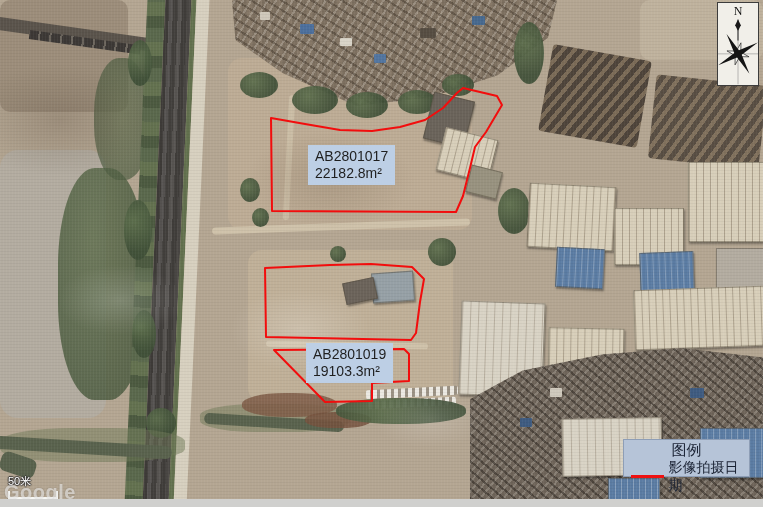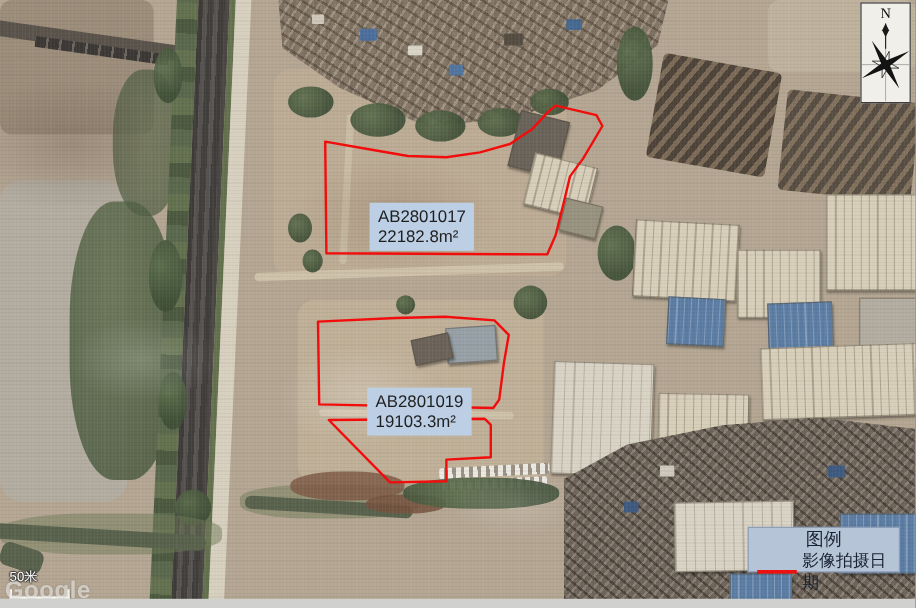--- a/index.html
+++ b/index.html
@@ -187,25 +187,25 @@
   <div class="tree" style="left:336px;top:398px;width:130px;height:26px;border-radius:45%;"></div>
 
   <div class="mottle"></div>
   <div class="grain"></div>
 
   <svg class="overlay-svg" width="763" height="507" viewBox="0 0 763 507">
     <path class="parcel-path" d="M271,118 L305,124 L340,130 L372,131 L400,127 L425,120 L443,108 L457,93 L463,88 L497,96 L502,105 L486,132 L475,147 L470,168 L463,196 L456,212 L272,211 Z" style="stroke: rgb(242, 13, 13);"></path>
     <path class="parcel-path" d="M265,268 L330,265 L371,264 L412,267 L424,279 L420,302 L416,333 L411,340 L266,337 Z M274,350 L404,349 L409,354 L409,381 L372,383 L372,401 L325,402 Z" style="stroke: rgb(242, 13, 13);"></path>
   </svg>
 
-  <div class="parcel-label label-1" style="background: rgb(189, 207, 229); margin-top: 24px;">
+  <div class="parcel-label label-1" style="background: rgb(189, 207, 229);">
     <span>AB2801017</span>
     <span>22182.8m²</span>
   </div>
-  <div class="parcel-label label-2" style="background: rgb(189, 207, 229);">
+  <div class="parcel-label label-2" style="background: rgb(189, 207, 229); margin-top: 20px;">
     <span>AB2801019</span>
     <span>19103.3m²</span>
   </div>
 
   <div class="legend" style="background: rgb(182, 196, 216);">
     <div class="legend-title">图例</div>
     <div class="legend-item">
       <span class="legend-swatch" style="border-top-color: rgb(238, 17, 17);"></span>
       <span>影像拍摄日期</span>
     </div>

